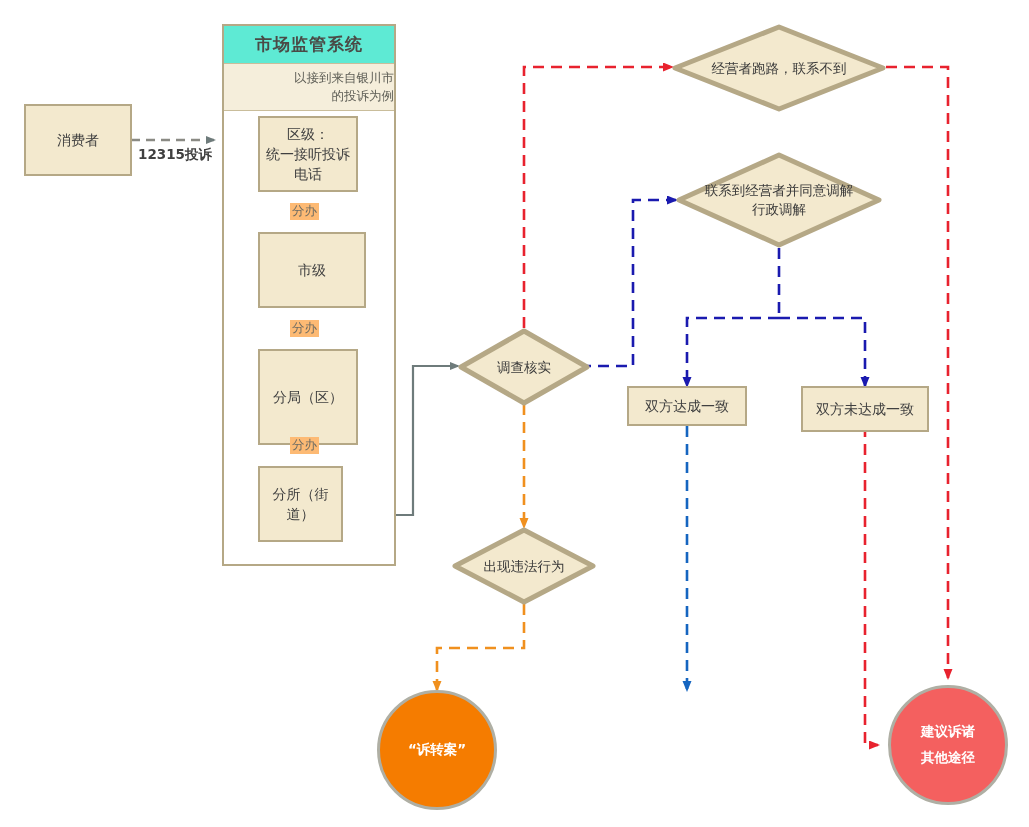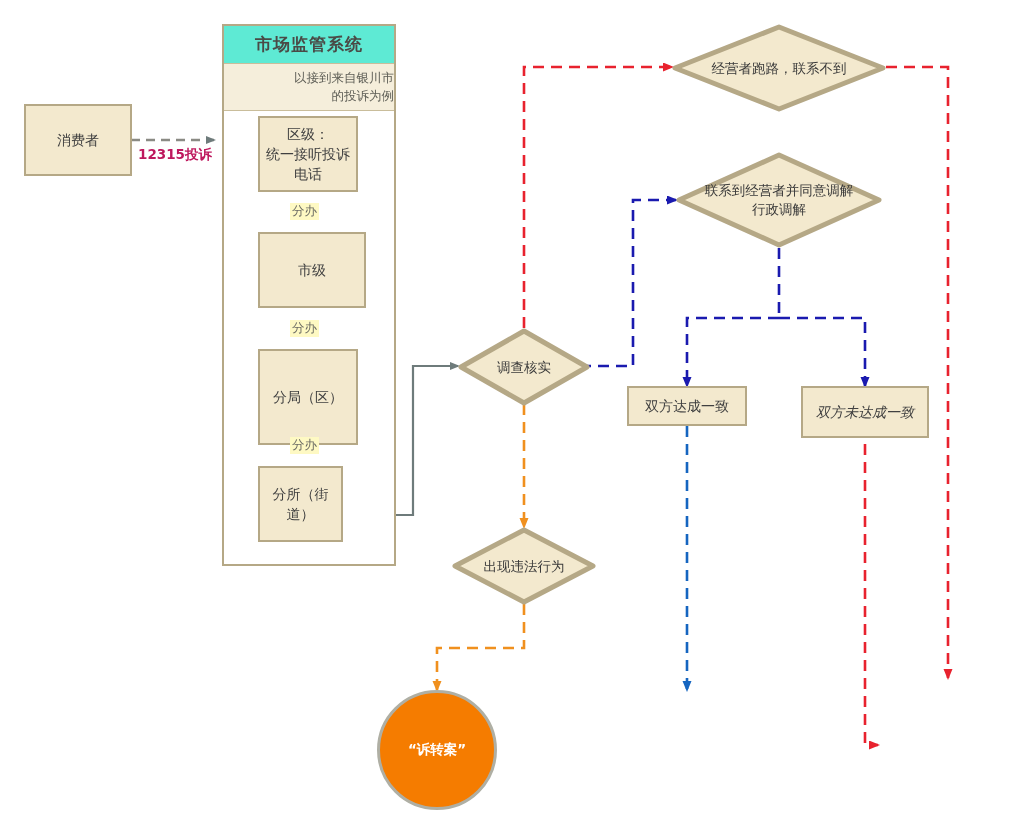--- a/index.html
+++ b/index.html
@@ -99,26 +99,26 @@
     font-size:13.5px;
     line-height:1.9;
     border:3px solid #AFAFA4;
     box-sizing:border-box;
   }
   
   .edge-label{
     position:absolute;
     font-size:12.5px;
     color:#6b6b63;
-    background:#fef9c3;
+    background:#fdba74;
     padding:0 2px;
     white-space:nowrap;
   }
   .edge-label.strong{
-    color:#be185d;
+    color:#404040;
     font-weight:bold;
     font-size:13.5px;
     background:transparent;
   }
 </style>
 </head>
 <body>
 
 <div id="canvas">
 
@@ -238,23 +238,27 @@
         <span>联系到经营者并同意调解</span><br>
         <span>行政调解</span>
       </span>
     </div>
   </div>
 
   <div class="node rect" style="left:627px;top:386px;width:120px;height:40px;">
     <span class="lines">双方达成一致</span>
   </div>
 
-  <div class="node rect" style="left:801px;top:386px;width:128px;height:52px;font-style:italic;">
+  <div class="node rect" style="left:801px;top:386px;width:128px;height:46px;">
     <span class="lines">双方未达成一致</span>
   </div>
 
   <div class="circle" style="left:377px;top:690px;width:120px;height:120px;background:#F57C00;">
     <div>“诉转案”</div>
   </div>
 
 
+  <div class="circle" style="left:888px;top:685px;width:120px;height:120px;background:#F4605F;">
+    <div>建议诉诸</div>
+    <div>其他途径</div>
+  </div>
 
 </div>
 
 </body></html>

